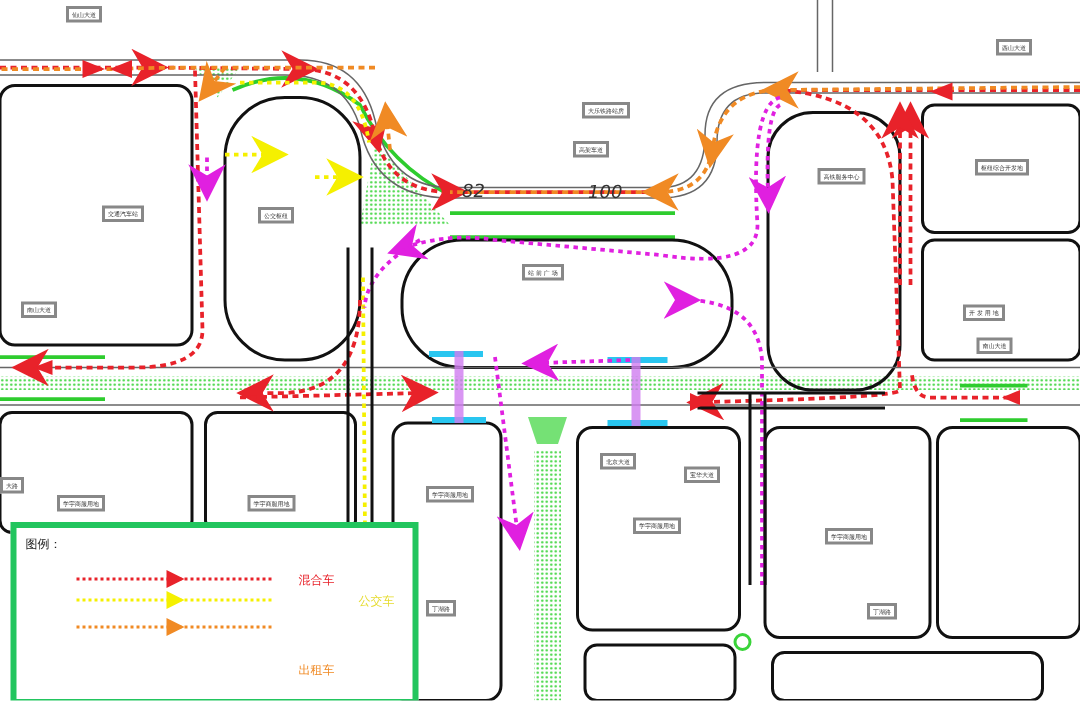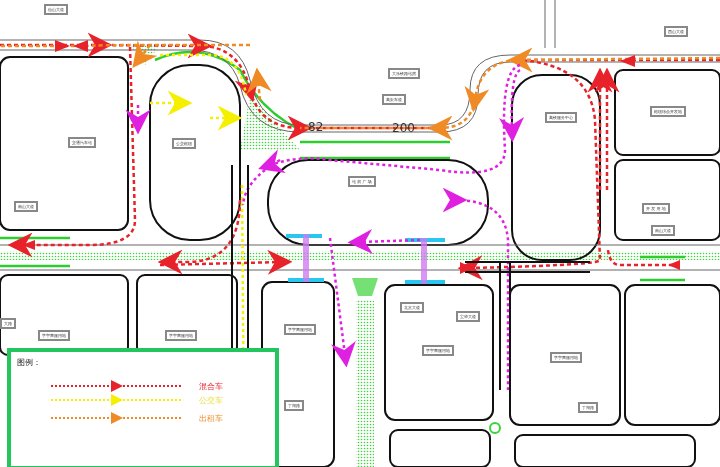--- a/index.html
+++ b/index.html
@@ -1,19 +1,19 @@
 <!DOCTYPE html>
 <html><head>
 <meta charset="utf-8">
 <style>
   html,body{margin:0;padding:0;background:#fff;}
   body{width:720px;height:467px;overflow:hidden;position:relative;font-family:"DejaVu Sans",sans-serif;}
   #map{position:absolute;left:0;top:0;width:720px;height:467px;}
   .lbl{position:absolute;background:#fff;border:2px solid #888;font-size:4px;line-height:7px;padding:0 2px;color:#333;white-space:nowrap;box-shadow:0 0 0 1px #fff inset;}
-  .num{position:absolute;font-size:12px;color:#333;font-family:"DejaVu Sans",sans-serif;}
+  .num{position:absolute;font-size:12px;color:#333;font-family:"DejaVu Sans",sans-serif;font-style:italic;}
   .legend{position:absolute;left:7px;top:348px;width:264px;height:114px;background:#fff;border:4px solid #22c55e;}
   .legend-title{position:absolute;left:6px;top:5px;font-size:8px;color:#222;}
   .legend-row{position:absolute;left:40px;height:12px;width:220px;}
   .legend-line{position:absolute;left:0;top:5px;width:130px;height:0;border-top:2px dotted;}
   .legend-arrow{position:absolute;left:60px;top:0;width:0;height:0;border-top:6px solid transparent;border-bottom:6px solid transparent;border-left:12px solid;}
   .legend-text{position:absolute;left:148px;top:1px;font-size:8px;white-space:nowrap;}
 </style>
 </head>
 <body>
 
@@ -159,32 +159,32 @@
 <div class="lbl" style="left:165px;top:330px;">学宇商服用地</div>
 <div class="lbl" style="left:284px;top:324px;">学宇商服用地</div>
 <div class="lbl" style="left:422px;top:345px;">学宇商服用地</div>
 <div class="lbl" style="left:550px;top:352px;">学宇商服用地</div>
 <div class="lbl" style="left:400px;top:302px;">北京大道</div>
 <div class="lbl" style="left:456px;top:311px;">宝华大道</div>
 <div class="lbl" style="left:284px;top:400px;">丁湖路</div>
 <div class="lbl" style="left:578px;top:402px;">丁湖路</div>
 
 <div class="num" style="left:308px;top:120px;">82</div>
-<div class="num" style="left:392px;top:121px;">200</div>
+<div class="num" style="left:392px;top:121px;">100</div>
 
 <div class="legend">
   <div class="legend-title">图例：</div>
   <div class="legend-row" style="top:28px;">
     <div class="legend-line" style="border-color:#e8222a;"></div>
     <div class="legend-arrow" style="border-left-color:#e8222a;"></div>
     <div class="legend-text" style="color:#e8222a;">混合车</div>
   </div>
   <div class="legend-row" style="top:42px;">
     <div class="legend-line" style="border-color:#f5f000;"></div>
     <div class="legend-arrow" style="border-left-color:#f5f000;"></div>
-    <div class="legend-text" style="color:#e6dc30;">公交车</div>
+    <div class="legend-text" style="color:#e6dc30;margin-left:40px;">公交车</div>
   </div>
   <div class="legend-row" style="top:60px;">
     <div class="legend-line" style="border-color:#f08a24;"></div>
     <div class="legend-arrow" style="border-left-color:#f08a24;"></div>
-    <div class="legend-text" style="color:#f08a24;">出租车</div>
+    <div class="legend-text" style="color:#f08a24;margin-top:28px;">出租车</div>
   </div>
 </div>
 
 </body></html>

